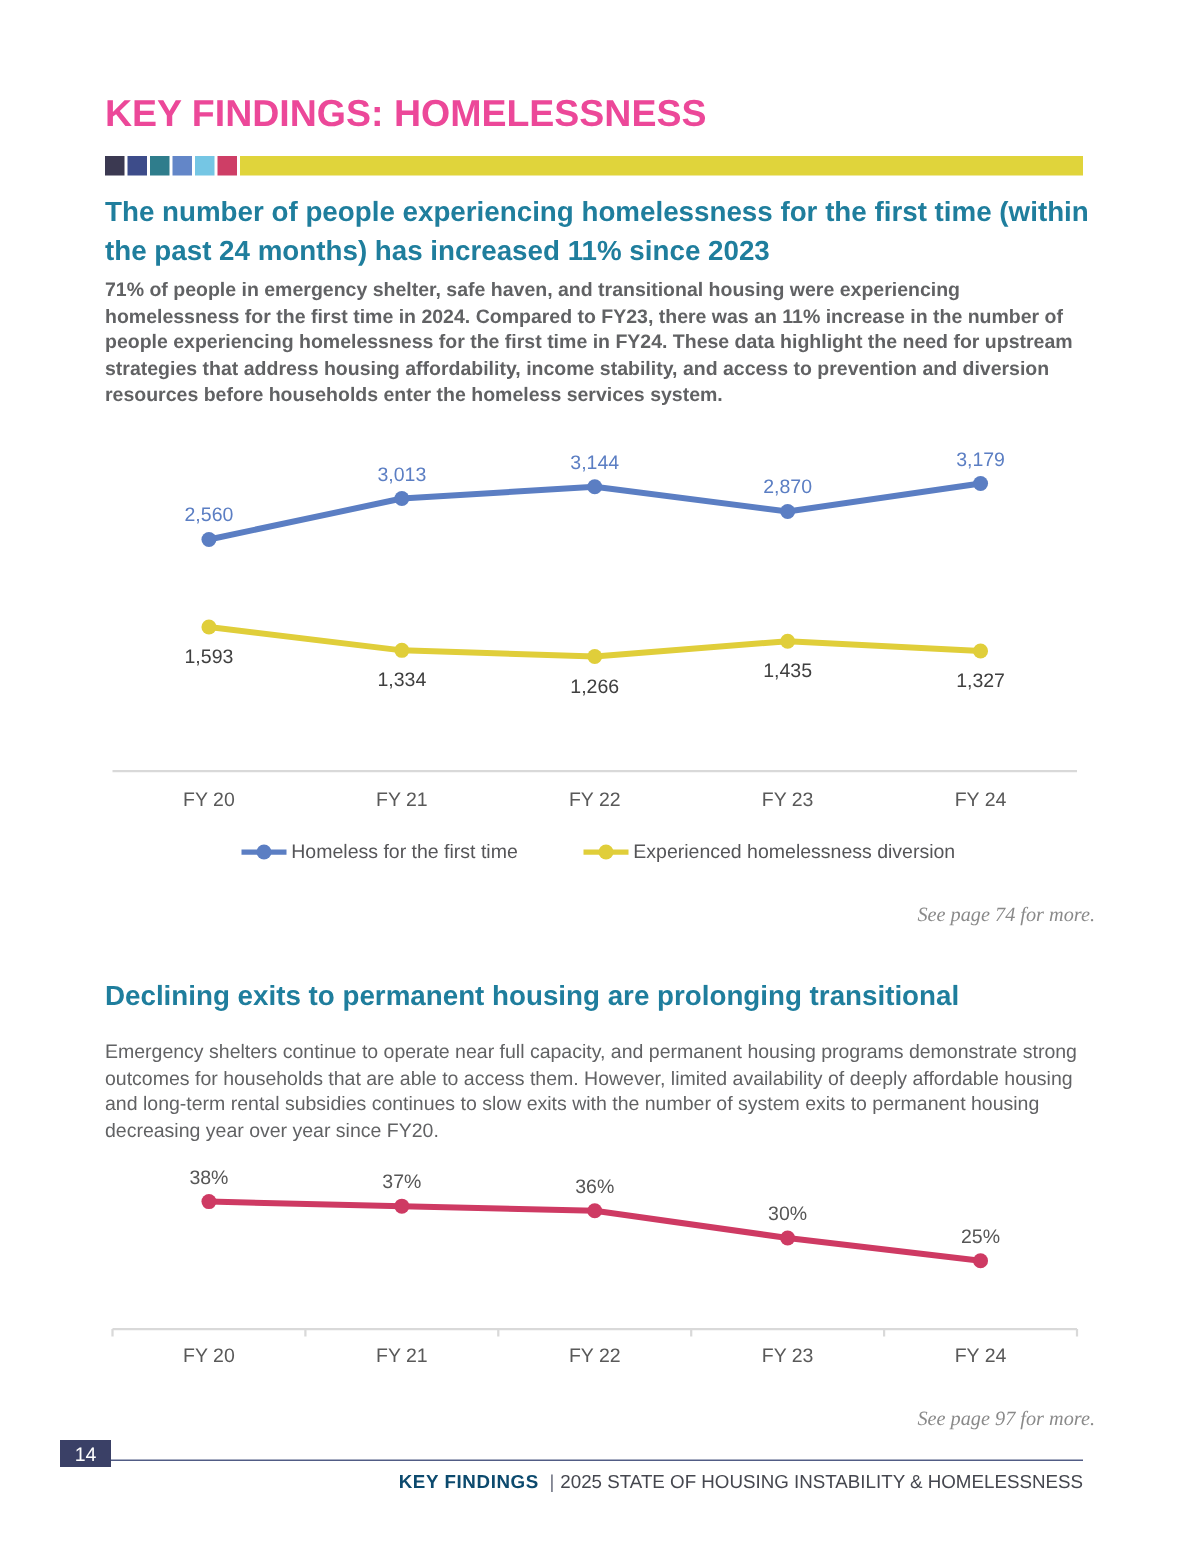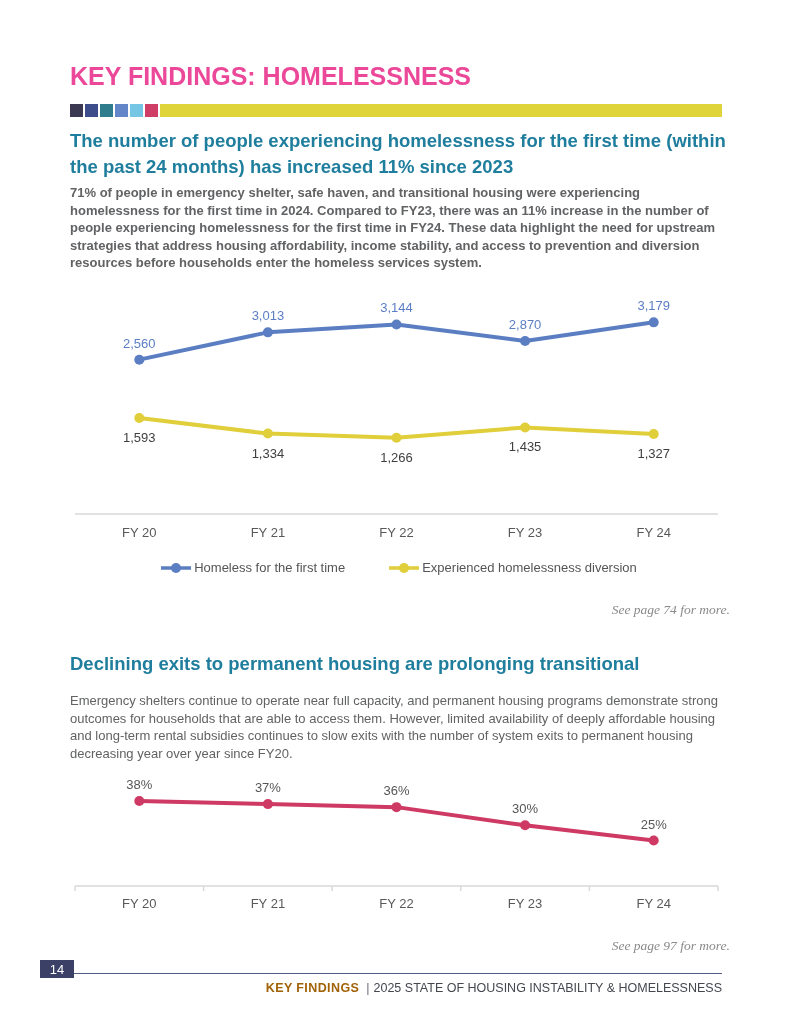--- a/index.html
+++ b/index.html
@@ -52,21 +52,21 @@
     display:flex; align-items:center; justify-content:center;margin-top:28px;
   }
   .footer-rule {
     position:absolute; left:74px; top:973px; width:648px; height:1px;
     background:#515C85;
   }
   .footer-text {
     position:absolute; left:70px; top:981px; width:652px; text-align:right;
     font-size:12.5px; color:#45474F;
   }
-  .footer-section { font-weight:bold; color:#a16207; letter-spacing:0.4px; }
+  .footer-section { font-weight:bold; color:#0c4a6e; letter-spacing:0.4px; }
   .footer-sep { color:#6A6E7E; padding:0 4px 0 7px; }
 </style>
 </head>
 <body>
 
 <div class="page">
 
   <div class="page-title">KEY FINDINGS: HOMELESSNESS</div>
 
   <div class="accent-bar">

